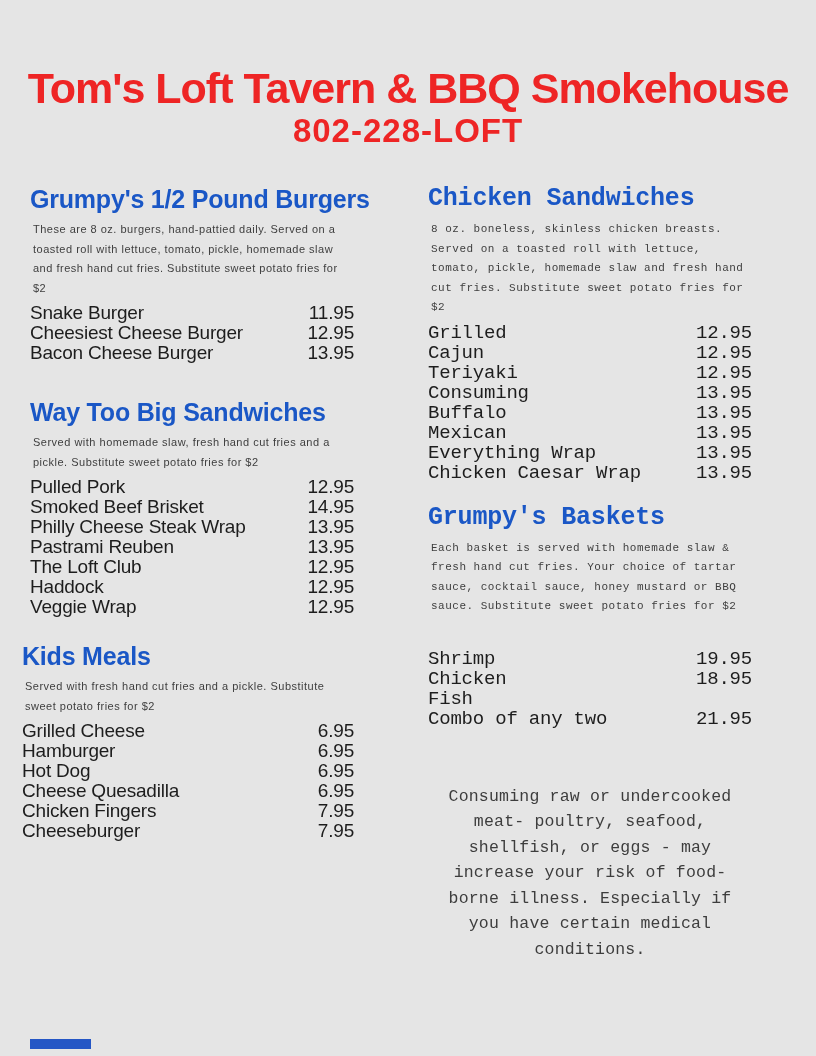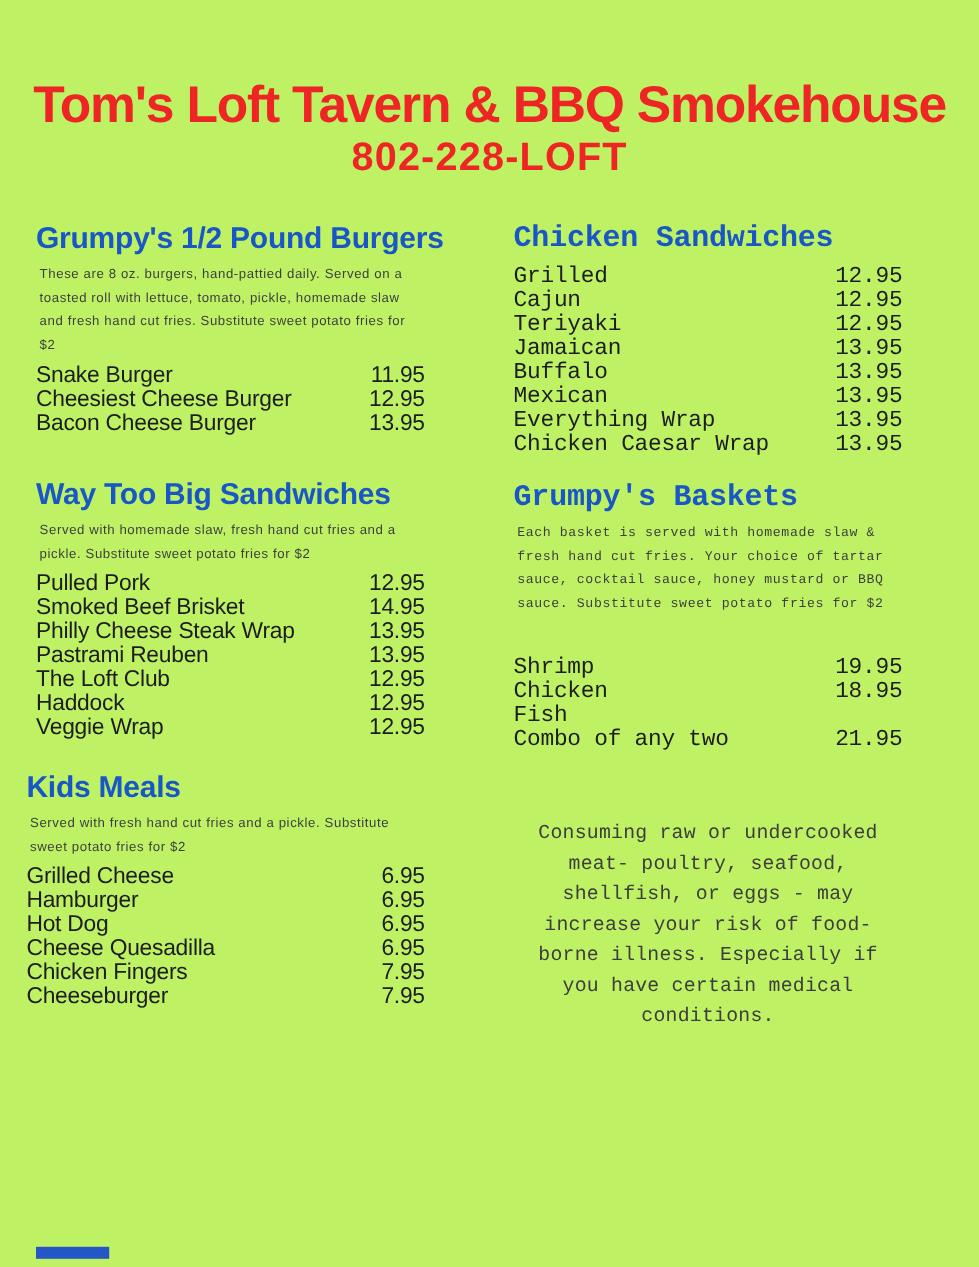--- a/index.html
+++ b/index.html
@@ -1,17 +1,17 @@
 <!DOCTYPE html>
 <html><head>
 <meta charset="utf-8">
 <style>
   html,body{margin:0;padding:0;background:#fff;}
   .page{
-    position:relative;width:816px;height:1056px;background:#bef264;
+    position:relative;width:816px;height:1056px;background:#e5e5e5;
     font-family:"Liberation Sans",sans-serif;overflow:hidden;
     --red:#ee2525;--blue:#1a57c6;--desc:#3e3e3e;--item:#1d1d1d;--bar:#2456c5;
   }
   .title{
     position:absolute;top:64px;left:0;width:100%;text-align:center;
     font-size:43px;line-height:48px;font-weight:bold;color:var(--red);
     letter-spacing:-1px;white-space:nowrap;
   }
   .phone{
     position:absolute;top:116px;left:0;width:100%;text-align:center;
@@ -136,35 +136,36 @@
           <div class="item-row">
             <span class="item-name">Cheeseburger</span>
             <span class="item-price">7.95</span>
           </div>
         </div>
       </section>
     </div>
   <div class="col col-right" id="col-right">
       <section class="menu-section">
         <h2 class="section-title">Chicken Sandwiches</h2>
+        <p class="section-desc">8 oz. boneless, skinless chicken breasts. Served on a toasted roll with lettuce, tomato, pickle, homemade slaw and fresh hand cut fries. Substitute sweet potato fries for $2</p>
         <div class="items">
           <div class="item-row">
             <span class="item-name">Grilled</span>
             <span class="item-price">12.95</span>
           </div>
           <div class="item-row">
             <span class="item-name">Cajun</span>
             <span class="item-price">12.95</span>
           </div>
           <div class="item-row">
             <span class="item-name">Teriyaki</span>
             <span class="item-price">12.95</span>
           </div>
           <div class="item-row">
-            <span class="item-name">Jamaican</span>
+            <span class="item-name">Consuming</span>
             <span class="item-price">13.95</span>
           </div>
           <div class="item-row">
             <span class="item-name">Buffalo</span>
             <span class="item-price">13.95</span>
           </div>
           <div class="item-row">
             <span class="item-name">Mexican</span>
             <span class="item-price">13.95</span>
           </div>

